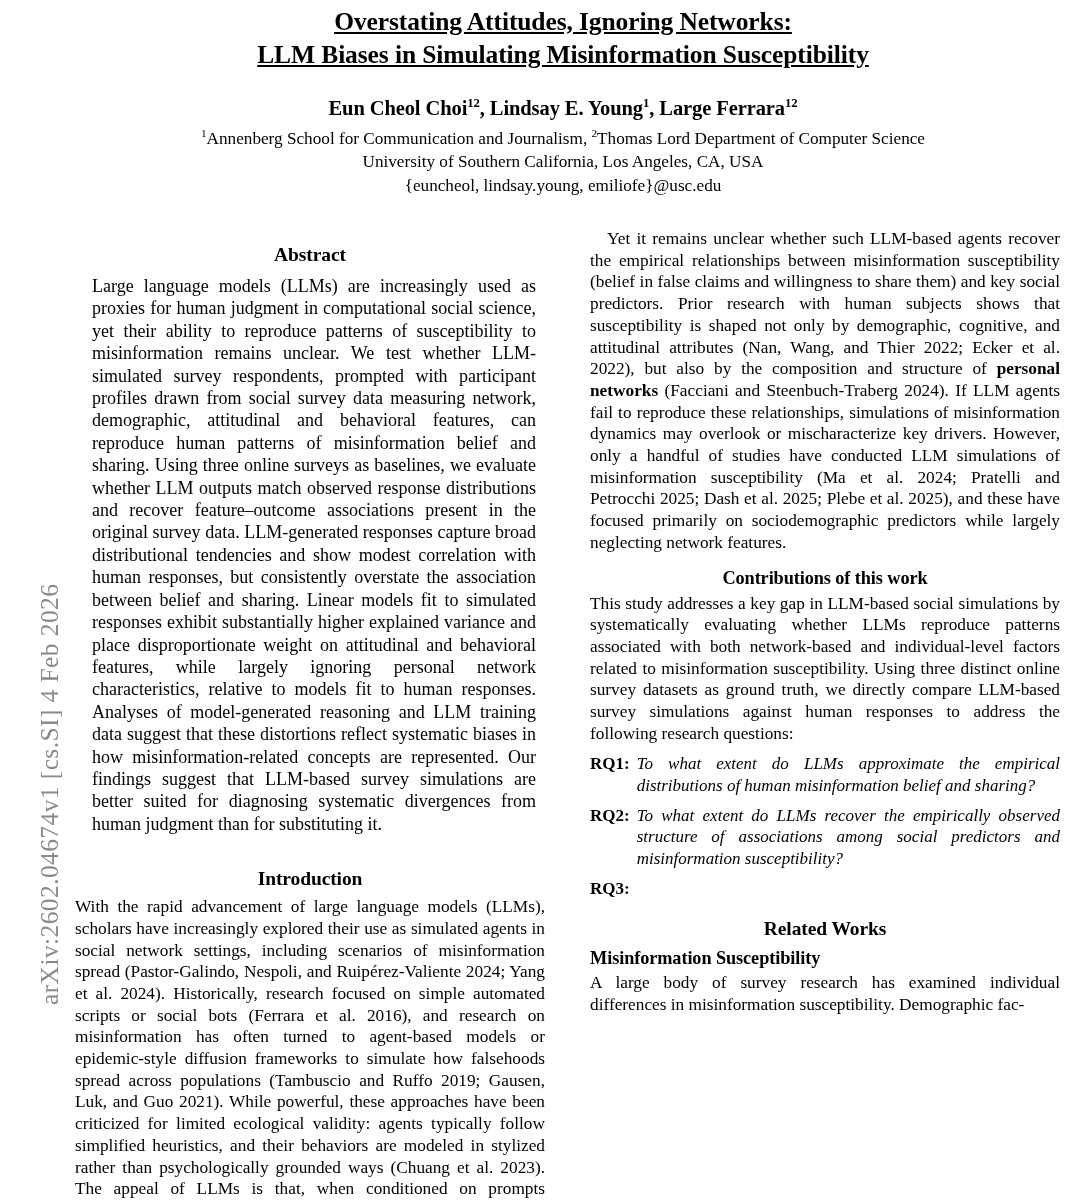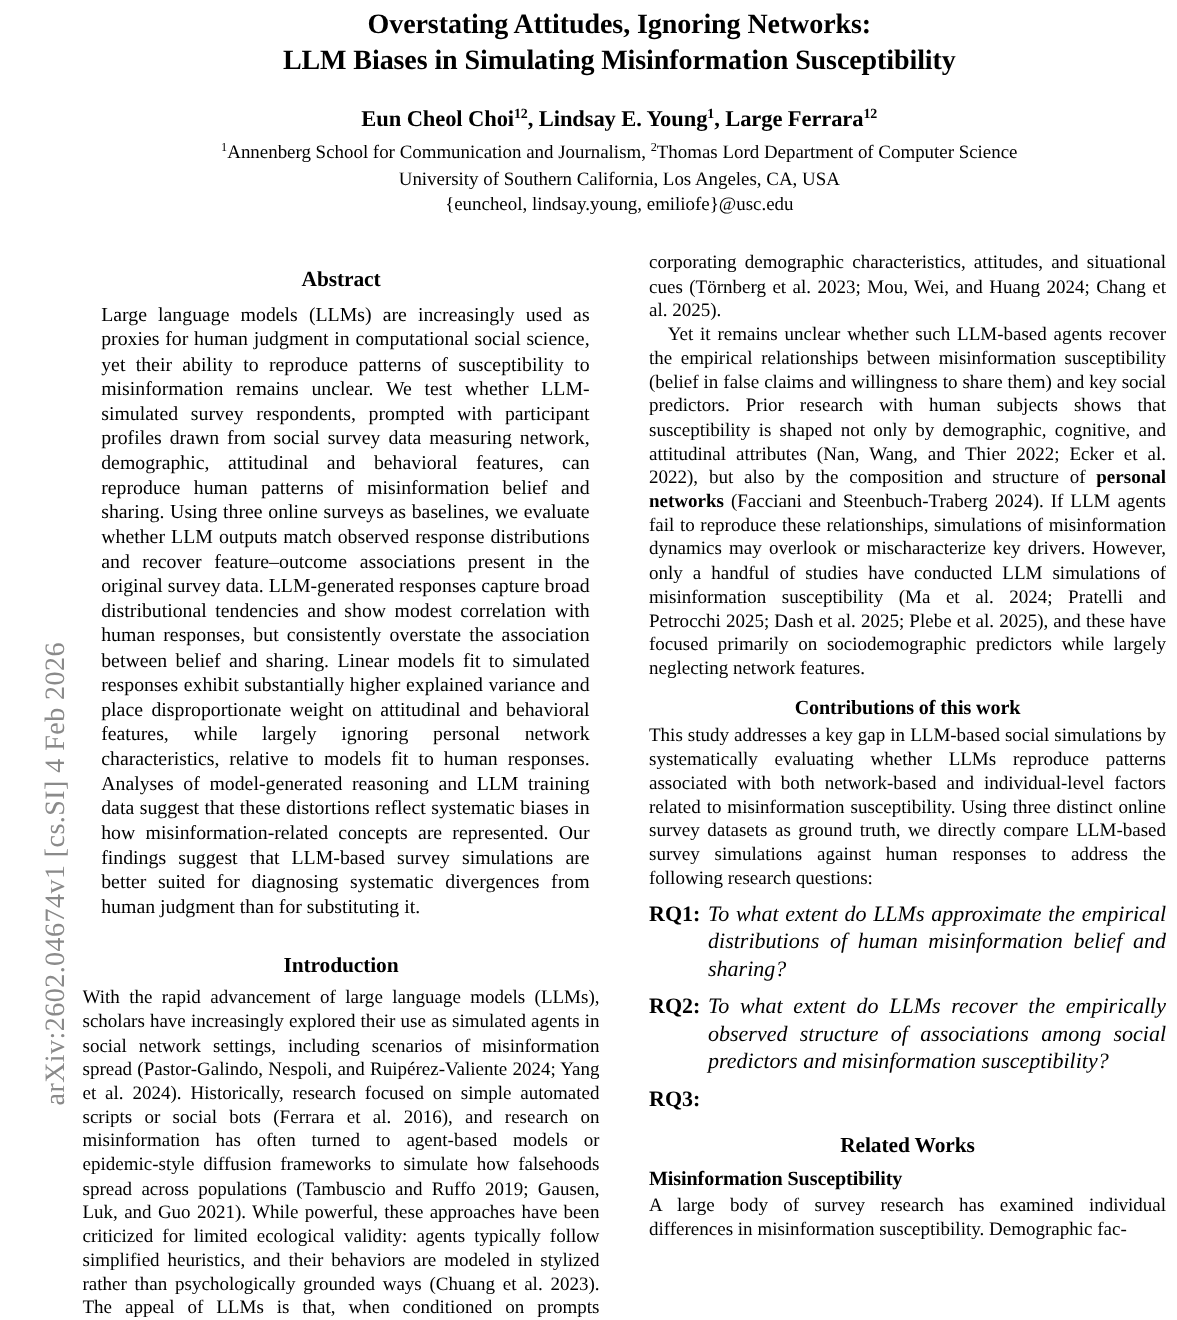--- a/index.html
+++ b/index.html
@@ -54,21 +54,21 @@
     text-align: center;
   }
   #paper-title {
     font-size: 25.5px;
     font-weight: bold;
     line-height: 1.30;
     letter-spacing: -0.1px;
     margin: 0 auto;
     width: 880px;
   }
-  #paper-title .tline { display: block; }
+  #paper-title .tline { display: block; text-decoration: underline; }
 
   #authors {
     margin-top: 25px;
     font-size: 20.5px;
     font-weight: bold;
     letter-spacing: -0.1px;
   }
   #authors sup { font-size: 0.62em; font-weight: bold; vertical-align: super; }
 
   .affil {
@@ -134,21 +134,21 @@
   #abstract-head { margin-bottom: 9px; }
 
   #intro-head { margin-top: 33px; margin-bottom: 6px; }
 
   .b { font-weight: bold; }
 
   
   .rq-list { margin: 9px 0 0 0; }
   .rq-item {
     display: flex;
-    font-size: 20px;
+    font-size: 17px;
     line-height: 1.255;
     margin-bottom: 9px;
     align-items: flex-start;
   }
   .rq-label {
     font-weight: bold;
     flex: 0 0 auto;
     padding-right: 7px;
     white-space: nowrap;
   }
@@ -191,21 +191,20 @@
       <h2 class="sec-head" id="abstract-head">Abstract</h2>
       <p class="body" id="abstract-body">Large language models (LLMs) are increasingly used as proxies for human judgment in computational social science, yet their ability to reproduce patterns of susceptibility to misinformation remains unclear. We test whether LLM-simulated survey respondents, prompted with participant profiles drawn from social survey data measuring network, demographic, attitudinal and behavioral features, can reproduce human patterns of misinformation belief and sharing. Using three online surveys as baselines, we evaluate whether LLM outputs match observed response distributions and recover feature–outcome associations present in the original survey data. LLM-generated responses capture broad distributional tendencies and show modest correlation with human responses, but consistently overstate the association between belief and sharing. Linear models fit to simulated responses exhibit substantially higher explained variance and place disproportionate weight on attitudinal and behavioral features, while largely ignoring personal network characteristics, relative to models fit to human responses. Analyses of model-generated reasoning and LLM training data suggest that these distortions reflect systematic biases in how misinformation-related concepts are represented. Our findings suggest that LLM-based survey simulations are better suited for diagnosing systematic divergences from human judgment than for substituting it.</p>
 
       <h2 class="sec-head" id="intro-head">Introduction</h2>
       <p class="body">With the rapid advancement of large language models (LLMs), scholars have increasingly explored their use as simulated agents in social network settings, including scenarios of misinformation spread (Pastor-Galindo, Nespoli, and Ruipérez-Valiente 2024; Yang et al. 2024). Historically, research focused on simple automated scripts or social bots (Ferrara et al. 2016), and research on misinformation has often turned to agent-based models or epidemic-style diffusion frameworks to simulate how falsehoods spread across populations (Tambuscio and Ruffo 2019; Gausen, Luk, and Guo 2021). While powerful, these approaches have been criticized for limited ecological validity: agents typically follow simplified heuristics, and their behaviors are modeled in stylized rather than psychologically grounded ways (Chuang et al. 2023). The appeal of LLMs is that, when conditioned on prompts describing personal traits and contexts, they may generate responses that approximate human judgments, in-</p>
 
     </div>
 
     <div class="col" id="col-right">
 
-      <p class="body">corporating demographic characteristics, attitudes, and situational cues (Törnberg et al. 2023; Mou, Wei, and Huang 2024; Chang et al. 2025).</p>
 
       <p class="body indent"><span>Yet it remains unclear whether such LLM-based agents recover the empirical relationships between misinformation susceptibility (belief in false claims and willingness to share them) and key social predictors. Prior research with human subjects shows that susceptibility is shaped not only by demographic, cognitive, and attitudinal attributes (Nan, Wang, and Thier 2022; Ecker et al. 2022), but also by the composition and structure of </span><span class="b">personal networks</span><span> (Facciani and Steenbuch-Traberg 2024). If LLM agents fail to reproduce these relationships, simulations of misinformation dynamics may overlook or mischaracterize key drivers. However, only a handful of studies have conducted LLM simulations of misinformation susceptibility (Ma et al. 2024; Pratelli and Petrocchi 2025; Dash et al. 2025; Plebe et al. 2025), and these have focused primarily on sociodemographic predictors while largely neglecting network features.</span></p>
 
       <h3 class="subsec-head" id="contrib-head">Contributions of this work</h3>
       <p class="body">This study addresses a key gap in LLM-based social simulations by systematically evaluating whether LLMs reproduce patterns associated with both network-based and individual-level factors related to misinformation susceptibility. Using three distinct online survey datasets as ground truth, we directly compare LLM-based survey simulations against human responses to address the following research questions:</p>
 
       <div class="rq-list">
         <div class="rq-item">
           <span class="rq-label">RQ1:</span>
           <span class="rq-text">To what extent do LLMs approximate the empirical distributions of human misinformation belief and sharing?</span>

